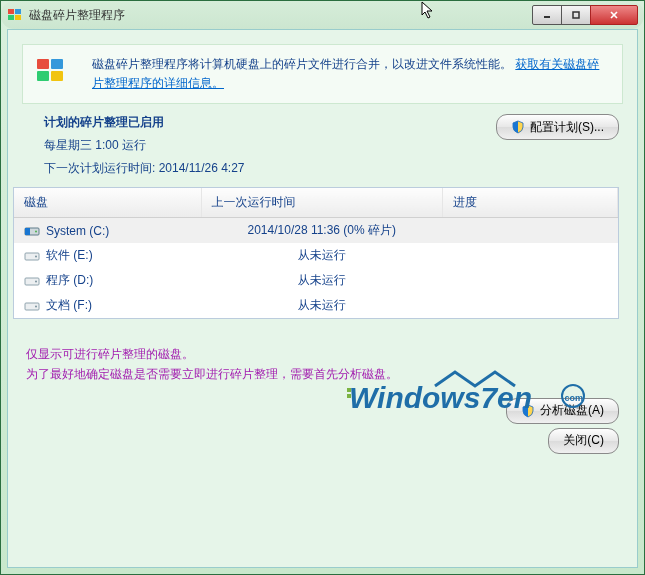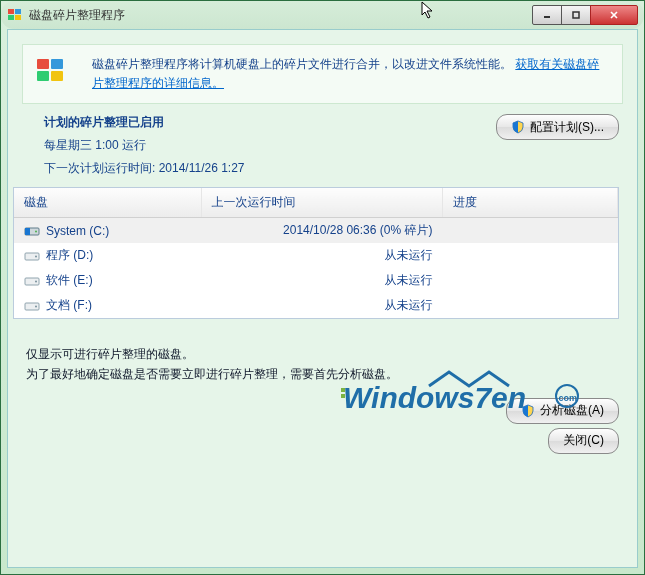--- a/index.html
+++ b/index.html
@@ -30,29 +30,29 @@
   .schedule-col .sched-line { color:#15428b; margin-bottom:6px; }
   .schedule-col .sched-line.bold { font-weight:bold; }
   .sched-btn-wrap { width:170px; display:flex; justify-content:flex-end; }
   
   .aero-btn { height:26px; padding:0 14px; background:linear-gradient(#fefefe,#e8e8e8 48%,#dcdcdc 52%,#f0f0f0); border:1px solid #8a8a8a; border-radius:11px; color:#000; display:inline-flex; align-items:center; gap:5px; cursor:pointer; font-size:12px; font-family:inherit; }
   .shield-icon { width:14px; height:14px; }
   
   .table-wrap { margin:4px 18px 0 5px; background:#fff; border:1px solid #bcd; }
   .tbl { width:100%; border-collapse:collapse; }
   .tbl th { text-align:left; font-weight:normal; color:#15428b; padding:6px 10px; background:linear-gradient(#fdfdfd,#ececec); border-bottom:1px solid #d0d0d0; border-right:1px solid #e6e6e6; }
-  .tbl td { padding:4px 10px; color:#15428b; text-align:right; }
+  .tbl td { padding:4px 10px; color:#15428b; text-align:center; }
   .tbl tr.sel td { background:#f0f0f0; }
   .disk-cell { display:flex; align-items:center; gap:6px; }
   .disk-ic { width:16px; height:12px; }
   
-  .watermark { position:absolute; right:36px; top:338px; pointer-events:none;margin-left:20px; }
+  .watermark { position:absolute; right:30px; top:338px; pointer-events:none;margin-left:20px; }
   .watermark svg { width:260px; height:48px; }
   
-  .note { margin:26px 18px 2px 18px; color:#0f172a; line-height:1.6; }
+  .note { margin:26px 18px 2px 18px; color:#a21caf; line-height:1.6; }
   
   .action-row { margin:14px 18px 0 18px; display:flex; justify-content:flex-end; gap:22px; }
   
   .close-row { margin:4px 18px 0 18px; display:flex; justify-content:flex-end; }
   
   .cursor { position:absolute; top:0px; left:420px; pointer-events:none; }
 </style>
 </head>
 <body>
 
@@ -102,21 +102,21 @@
         <span>磁盘碎片整理程序将计算机硬盘上的碎片文件进行合并，以改进文件系统性能。</span>
         <span class="link">获取有关磁盘碎片整理程序的详细信息。</span>
       </div>
     </div>
 
 
     <div class="schedule-row">
       <div class="schedule-col">
         <div class="sched-line bold">计划的碎片整理已启用</div>
         <div class="sched-line">每星期三  1:00 运行</div>
-        <div class="sched-line">下一次计划运行时间: 2014/11/26 1:27</div>
+        <div class="sched-line">下一次计划运行时间: 2014/11/26 4:27</div>
       </div>
       <div class="sched-btn-wrap">
         <button class="aero-btn">
           <span class="shield-icon"><svg viewBox="0 0 14 14">
                 <path d="M7 1 L12 3 L12 7 Q12 11 7 13 Q2 11 2 7 L2 3 Z" fill="#ffd54f" stroke="#1565c0" stroke-width="0.8"></path>
                 <path d="M7 1 L7 13 Q2 11 2 7 L2 3 Z" fill="#1976d2"></path>
               </svg></span>
           <span>配置计划(S)...</span>
         </button>
       </div>
@@ -137,44 +137,44 @@
               <td>
                 <div class="disk-cell">
                   <span class="disk-ic"><svg viewBox="0 0 16 12">
                       <rect x="1" y="3" width="14" height="7" rx="1" fill="#cfd8dc" stroke="#607d8b"></rect>
                       <rect x="1" y="3" width="5" height="7" fill="#1976d2"></rect>
                       <circle cx="12" cy="6.5" r="1" fill="#4caf50"></circle>
                     </svg></span>
                   <span>System (C:)</span>
                 </div>
               </td>
-              <td>2014/10/28 06:36 (0% 碎片)</td>
+              <td>2014/10/28 11:36 (0% 碎片)</td>
               <td></td>
             </tr>
             <tr>
               <td>
                 <div class="disk-cell">
                   <span class="disk-ic"><svg viewBox="0 0 16 12">
                       <rect x="1" y="3" width="14" height="7" rx="1" fill="#eceff1" stroke="#90a4ae"></rect>
                       <circle cx="12" cy="6.5" r="1" fill="#78909c"></circle>
                     </svg></span>
-                  <span>程序 (D:)</span>
+                  <span>软件 (E:)</span>
                 </div>
               </td>
               <td>从未运行</td>
               <td></td>
             </tr>
             <tr>
               <td>
                 <div class="disk-cell">
                   <span class="disk-ic"><svg viewBox="0 0 16 12">
                       <rect x="1" y="3" width="14" height="7" rx="1" fill="#eceff1" stroke="#90a4ae"></rect>
                       <circle cx="12" cy="6.5" r="1" fill="#78909c"></circle>
                     </svg></span>
-                  <span>软件 (E:)</span>
+                  <span>程序 (D:)</span>
                 </div>
               </td>
               <td>从未运行</td>
               <td></td>
             </tr>
             <tr>
               <td>
                 <div class="disk-cell">
                   <span class="disk-ic"><svg viewBox="0 0 16 12">
                       <rect x="1" y="3" width="14" height="7" rx="1" fill="#eceff1" stroke="#90a4ae"></rect>

